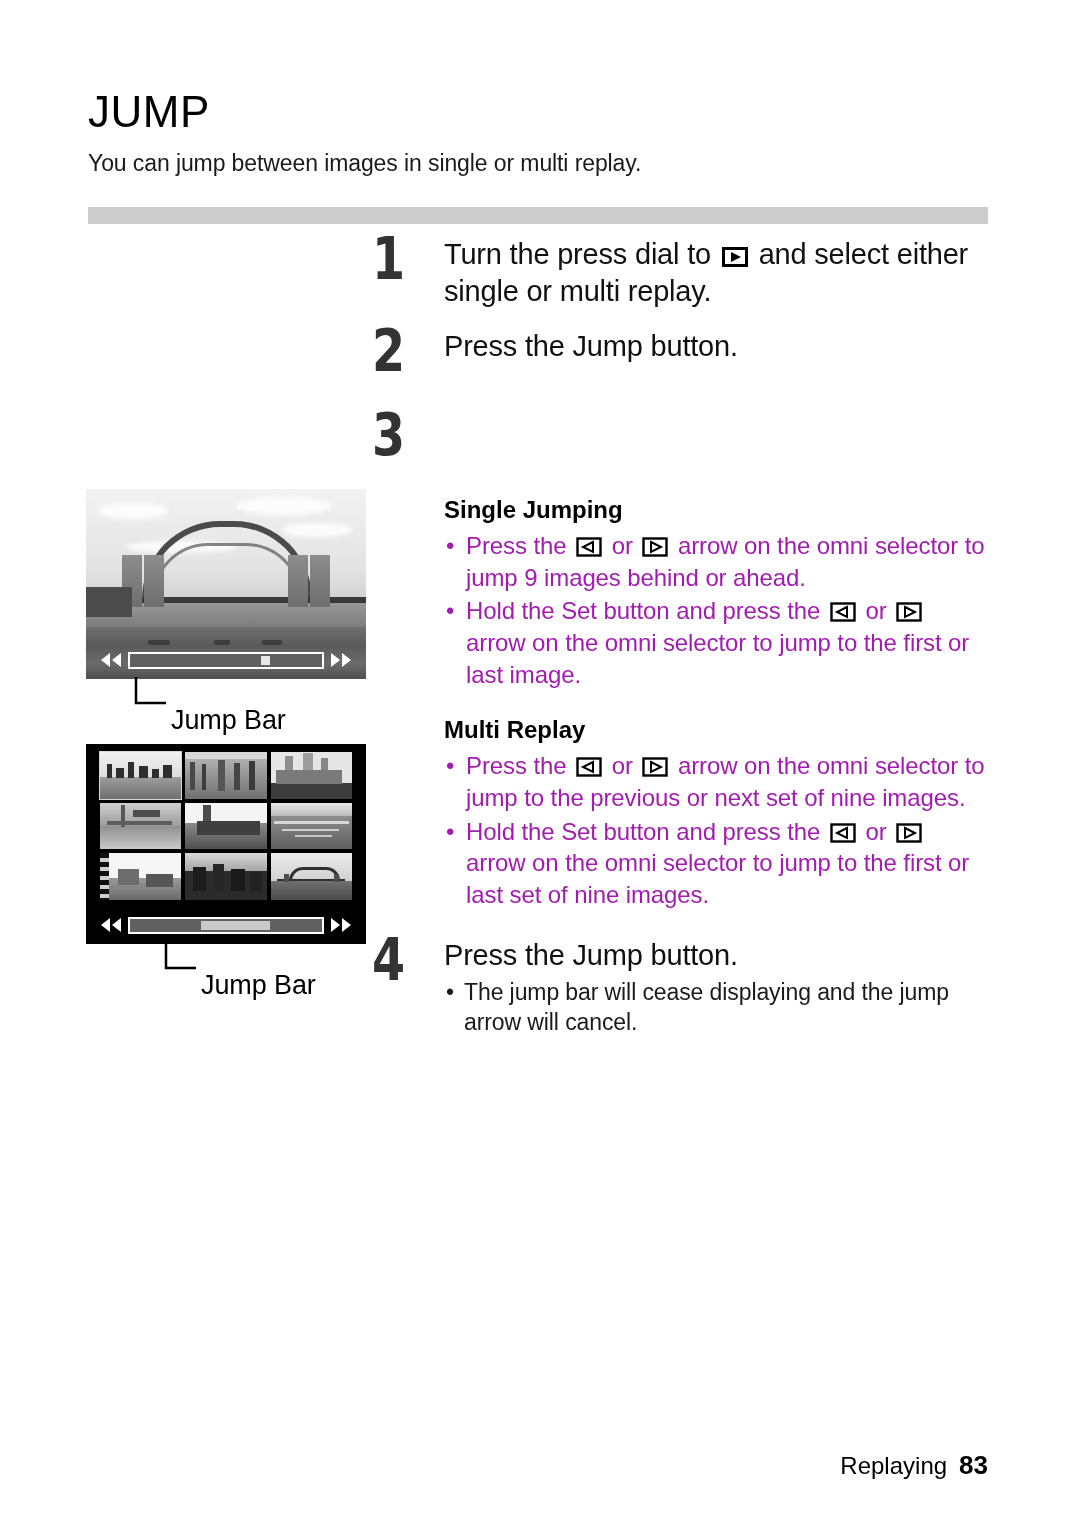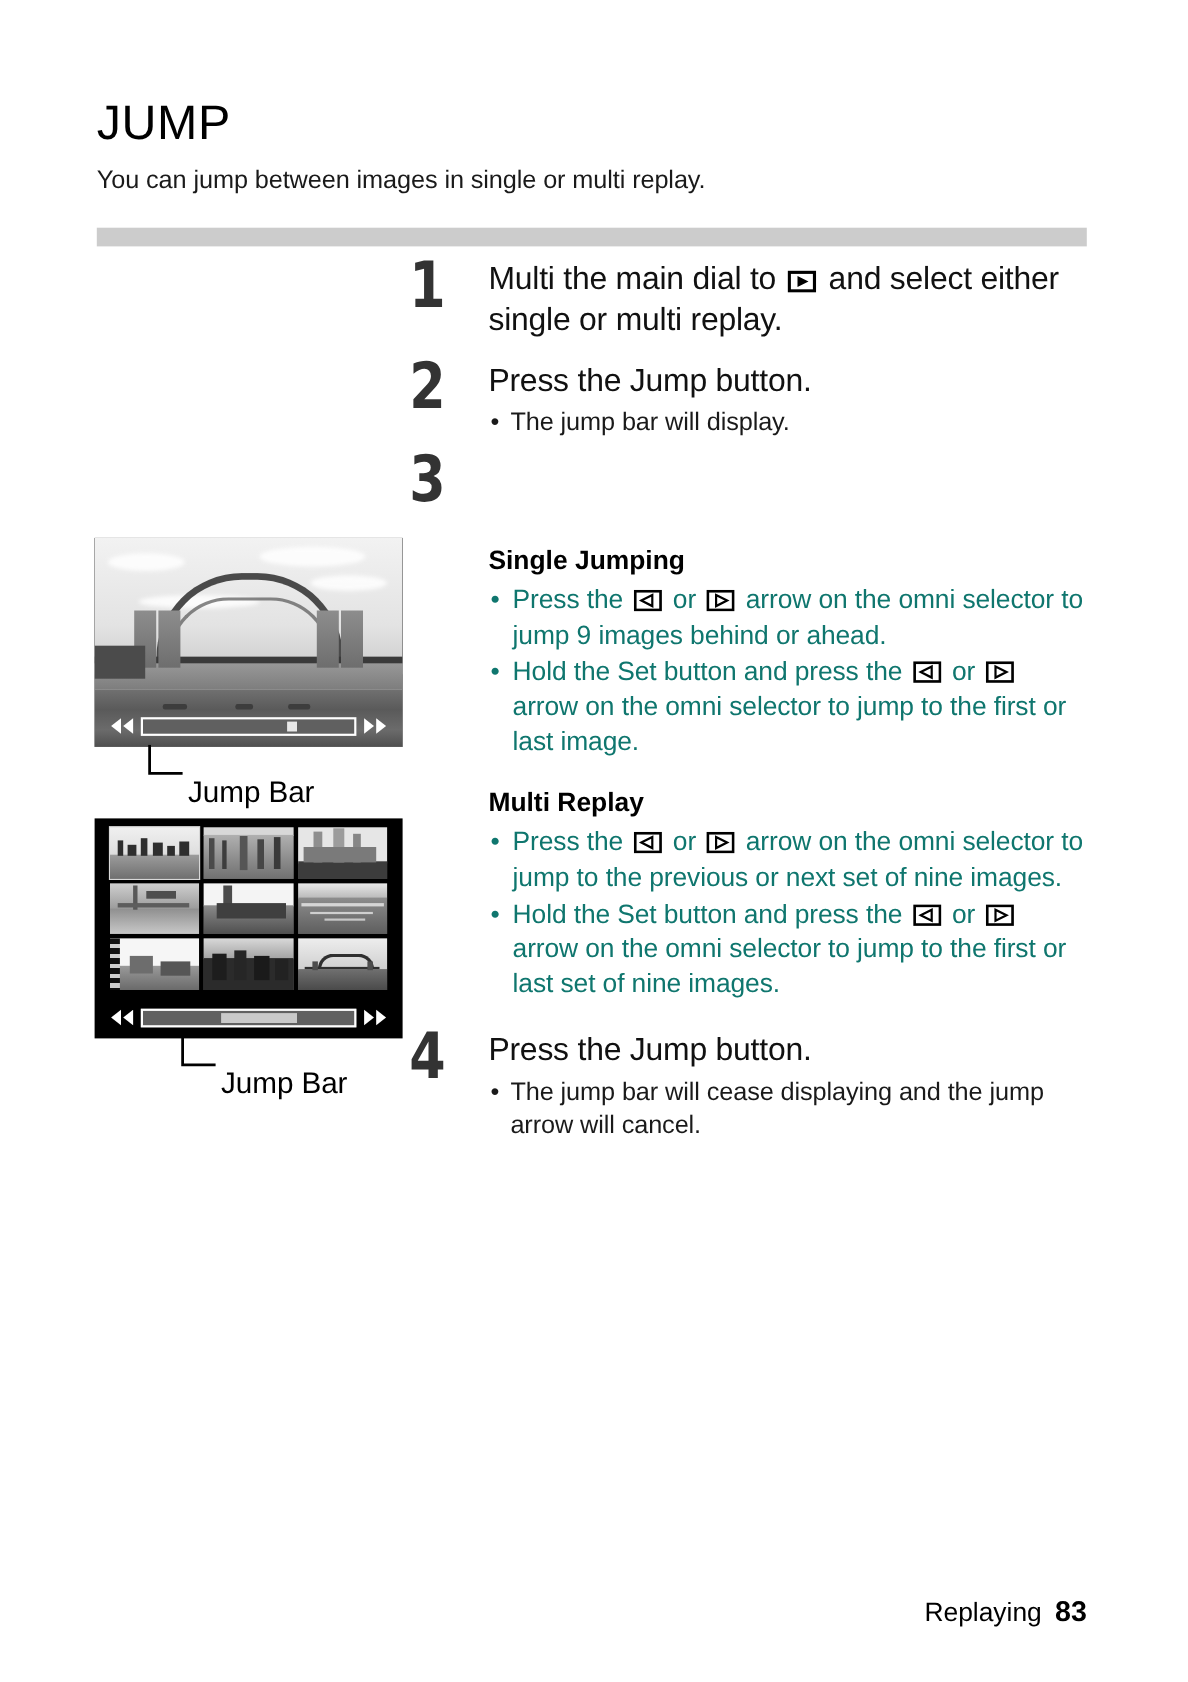--- a/index.html
+++ b/index.html
@@ -118,21 +118,21 @@
     margin-left: 72px;
   }
   .subsection-title {
     font-size: 24px;
     font-weight: bold;
     color: #000;
     margin-bottom: 6px;
   }
   .sub-bullet {
     font-size: 24px;
-    color: #0f766e;
+    color: #a21caf;
     line-height: 1.32;
     position: relative;
     padding-left: 22px;
     margin-bottom: 2px;
     letter-spacing: -0.1px;
   }
   .sub-bullet::before {
     content: "\2022";
     position: absolute;
     left: 2px;
@@ -359,37 +359,36 @@
   <div class="subtitle">You can jump between images in single or multi replay.</div>
 </div>
 <div class="divider"></div>
 
 <div class="steps">
 
   <div class="step" style="min-height:84px;">
     <div class="step-num">1</div>
     <div class="step-body">
       <div class="step-title">
-        <span>Multi the main dial to</span>
+        <span>Turn the press dial to</span>
         <span class="ico">
           <svg width="26" height="20" viewBox="0 0 26 20" aria-hidden="true">
             <rect x="1.5" y="1.5" width="23" height="17" fill="#fff" stroke="#000" stroke-width="3"></rect>
             <polygon points="9,5 19,10 9,15" fill="#000"></polygon>
           </svg>
         </span>
         <span>and select either single or multi replay.</span>
       </div>
     </div>
   </div>
 
   <div class="step" style="min-height:76px;">
     <div class="step-num">2</div>
     <div class="step-body">
       <div class="step-title">Press the Jump button.</div>
-      <div class="bullet-line">The jump bar will display.</div>
     </div>
   </div>
 
   <div class="step" style="min-height:58px;">
     <div class="step-num">3</div>
   </div>
 
   <div class="subsection">
     <div class="subsection-title">Single Jumping</div>
 

